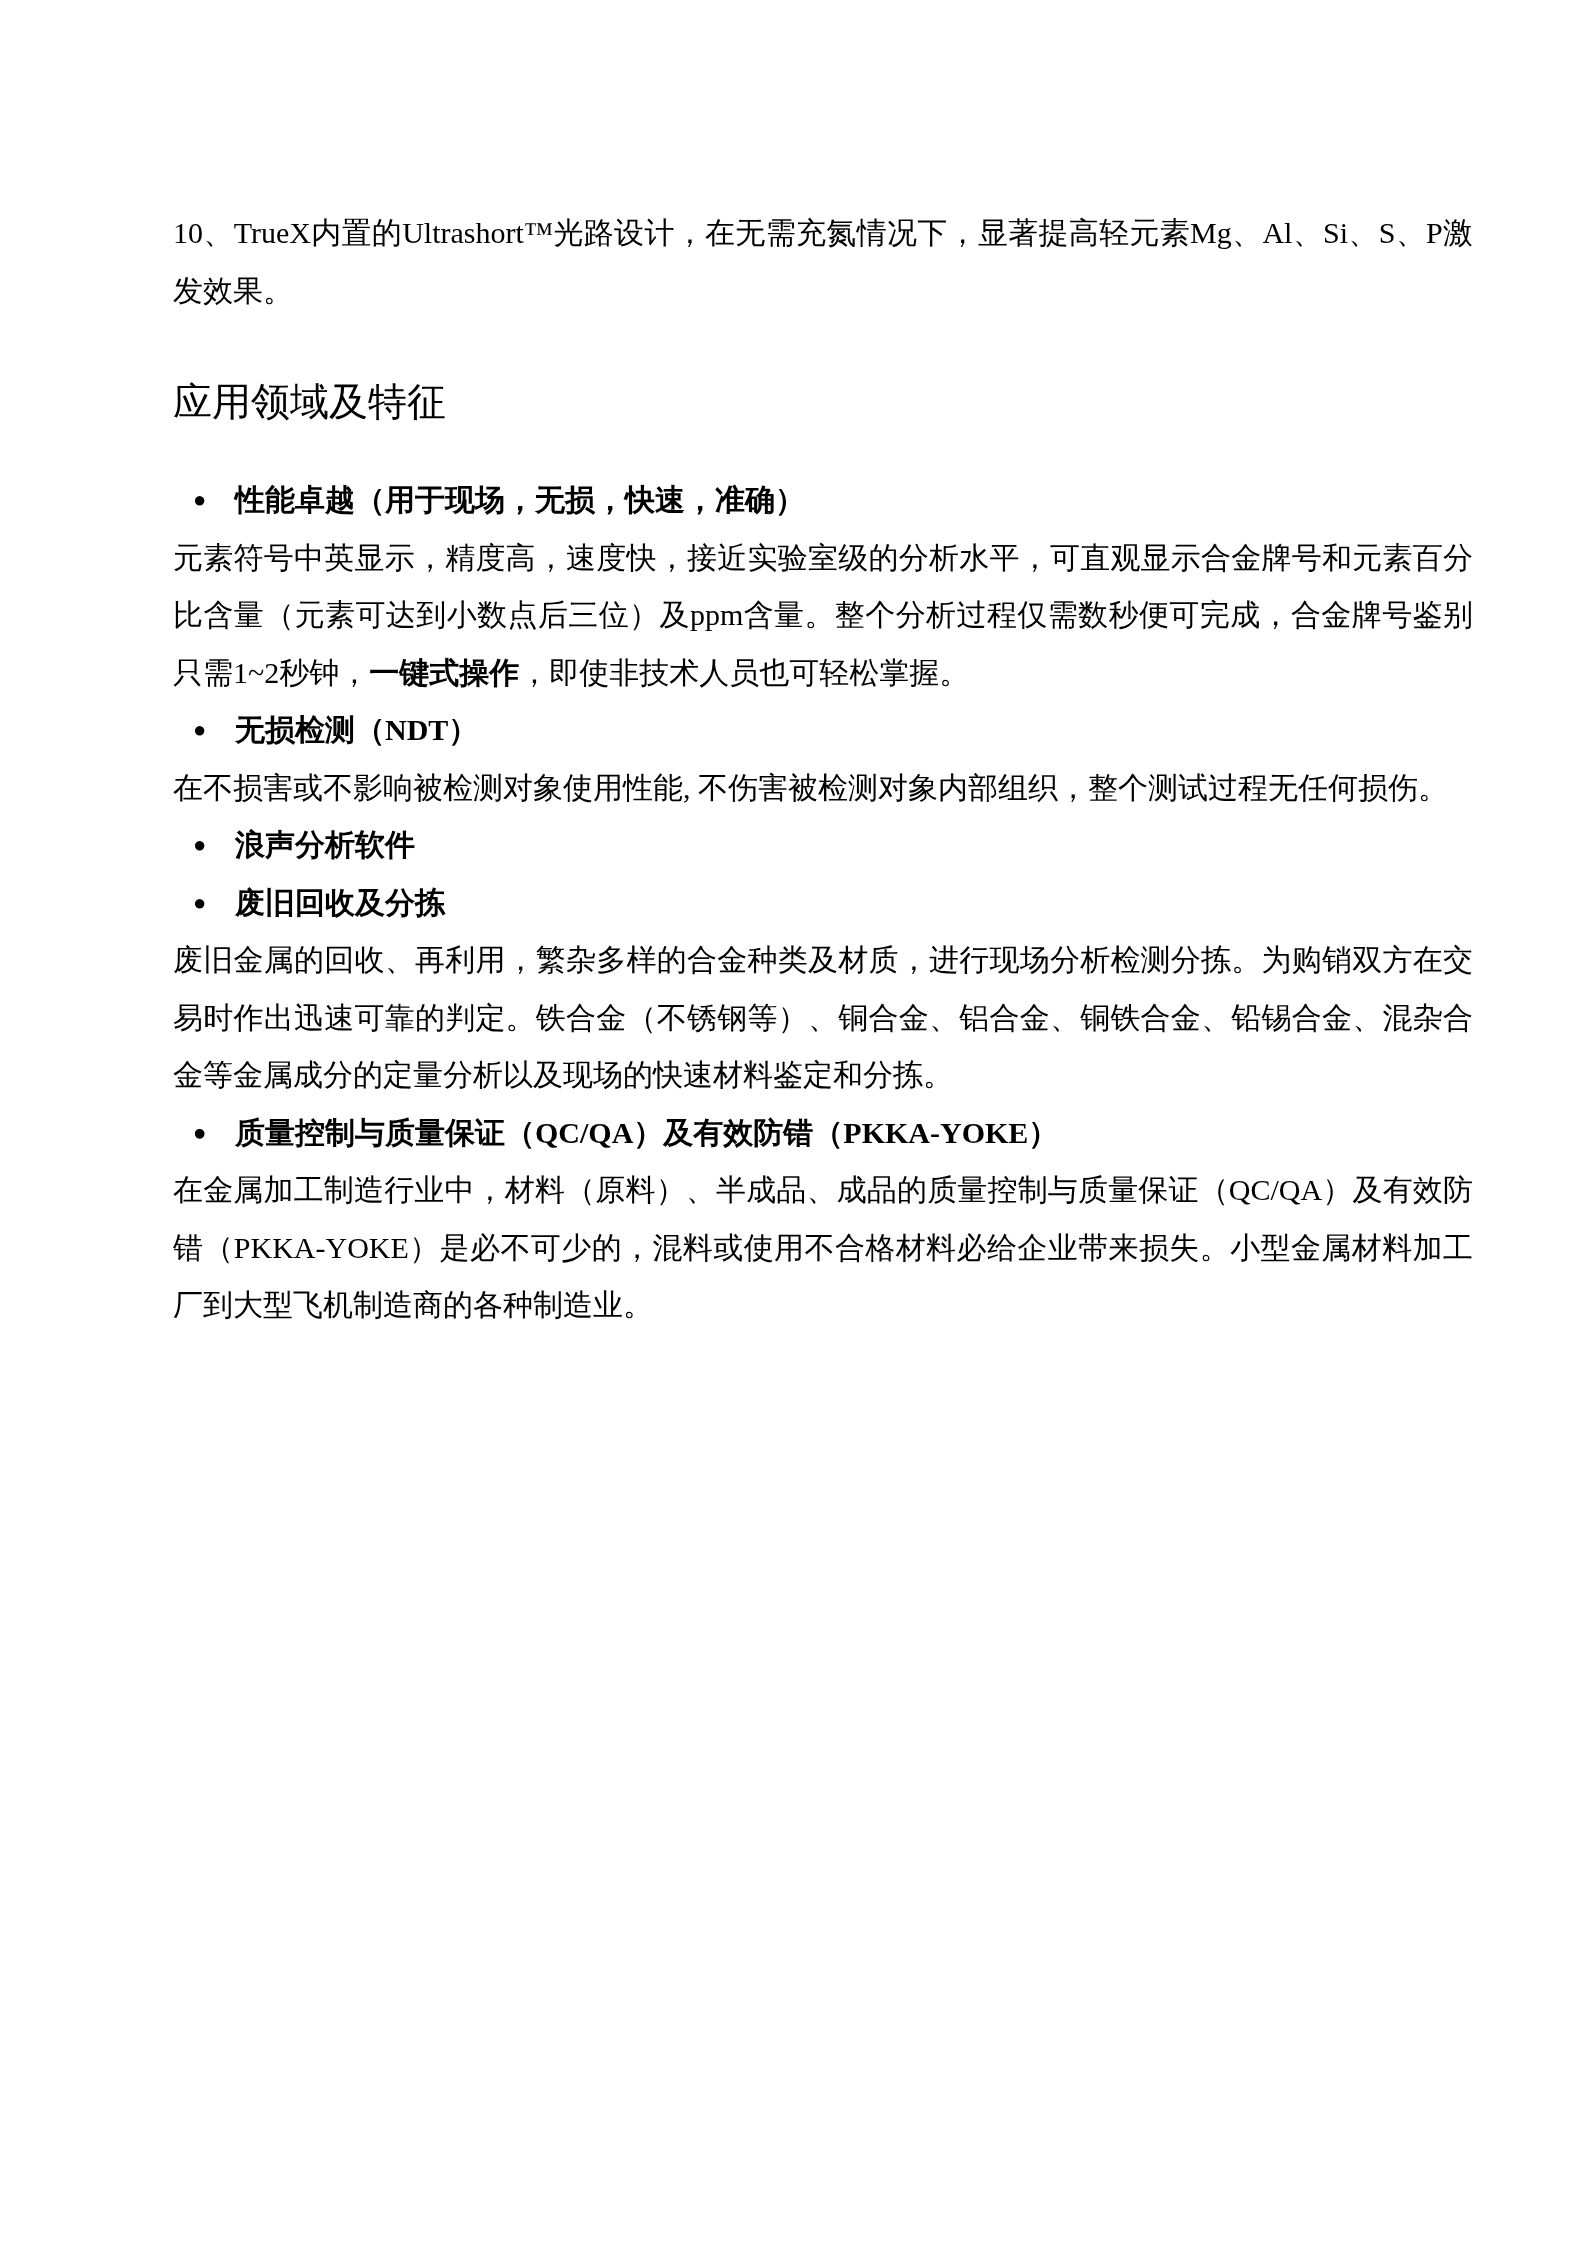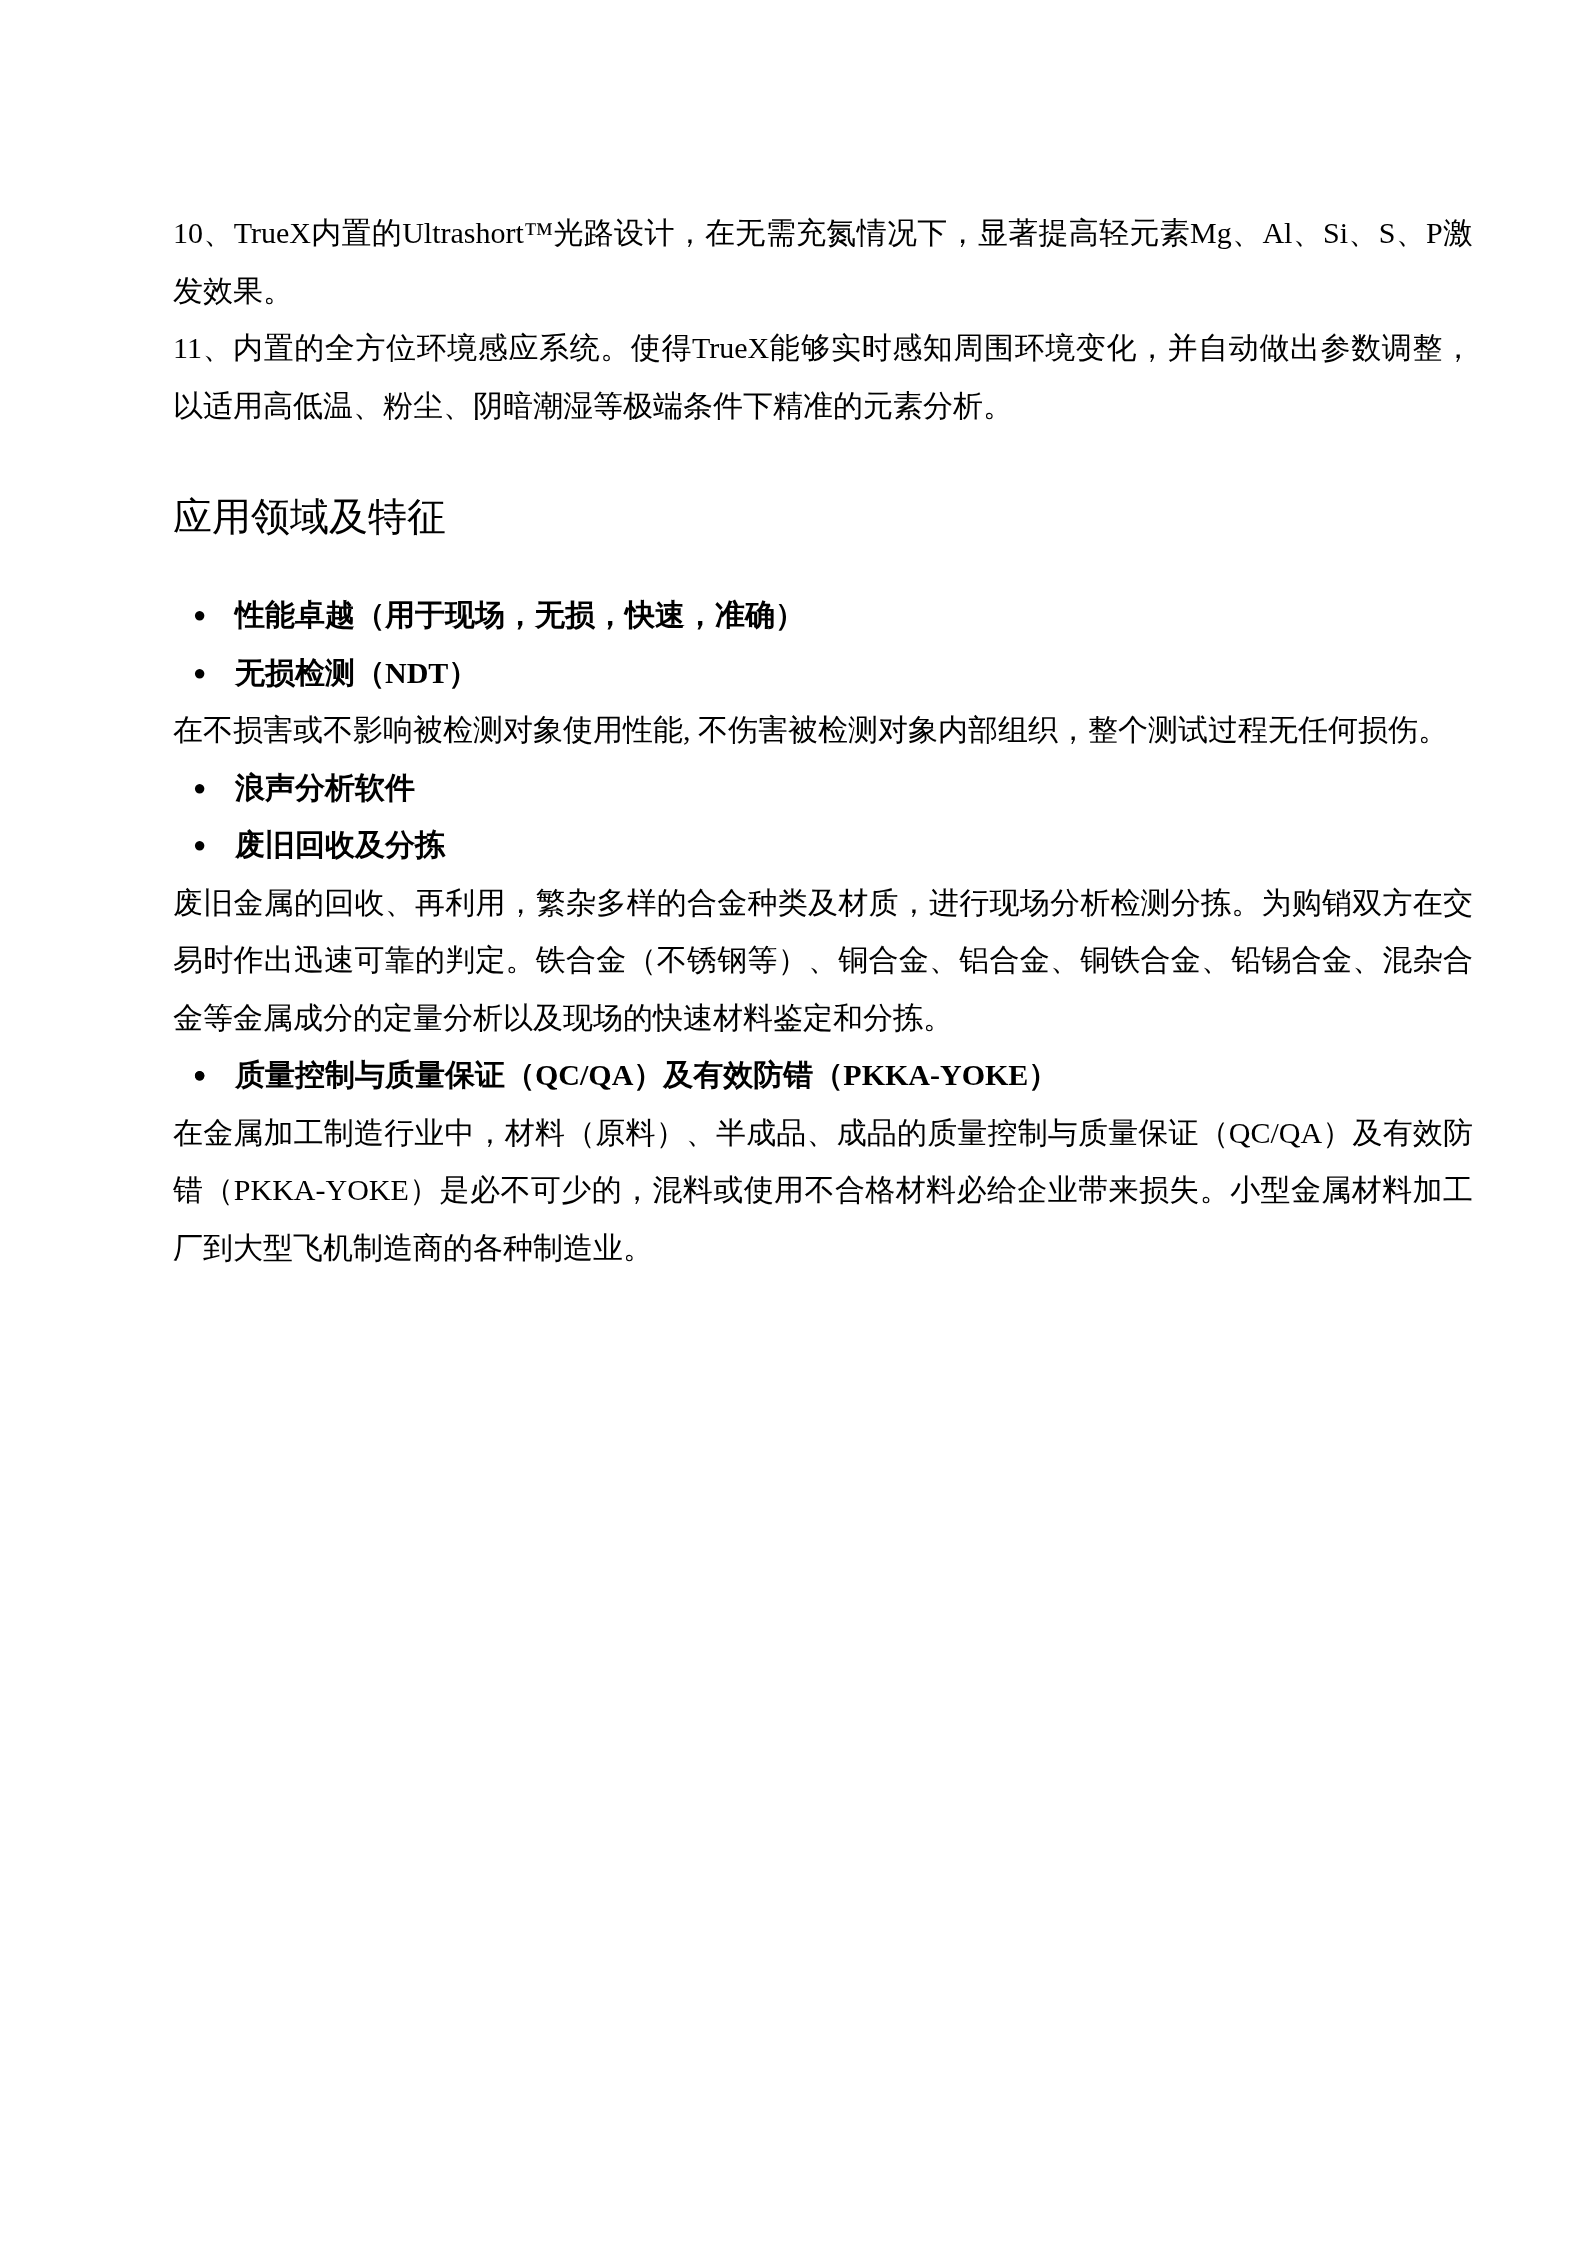--- a/index.html
+++ b/index.html
@@ -64,28 +64,30 @@
     font-weight: bold;
   }
 </style>
 </head>
 <body>
 
 <div class="page">
   <div class="content">
 
     <p class="body-text">10、TrueX内置的Ultrashort™光路设计，在无需充氮情况下，显著提高轻元素Mg、Al、Si、S、P激发效果。</p>
-    <p class="body-text">11、内置的全方位环境感应系统。使得TrueX能够实时感知周围环境变化，并自动做出参数调整，以适用高低温、粉尘、阴暗潮湿等极端条件下精准的元素分析。</p>
 
     <h1 class="section-title">应用领域及特征</h1>
 
     <div class="feature">
       <p class="feature-heading">
         <span class="bullet">●</span>
         <span>性能卓越（用于现场，无损，快速，准确）</span>
+      </p>
+      <p class="body-text">
+        <span>元素符号中英显示，精度高，速度快，接近实验室级的分析水平，可直观显示合金牌号和元素百分比含量（元素可达到小数点后三位）及ppm含量。整个分析过程仅需数秒便可完成，合金牌号鉴别只需1~2秒钟，</span><span class="bold">一键式操作</span><span>，即使非技术人员也可轻松掌握。</span>
       </p>
     </div>
 
     <div class="feature">
       <p class="feature-heading">
         <span class="bullet">●</span>
         <span>无损检测（NDT）</span>
       </p>
       <p class="body-text">
         <span>在不损害或不影响被检测对象使用性能, 不伤害被检测对象内部组织，整个测试过程无任何损伤。</span>

